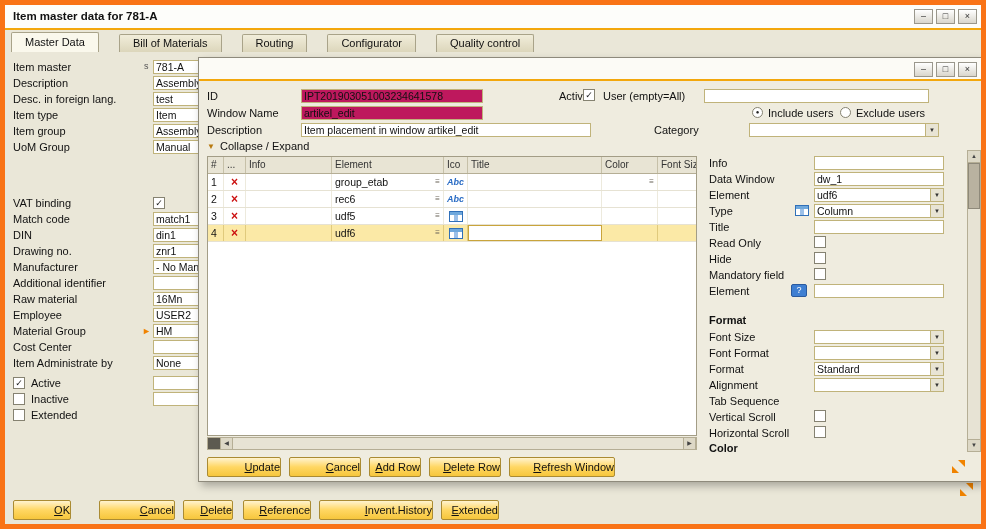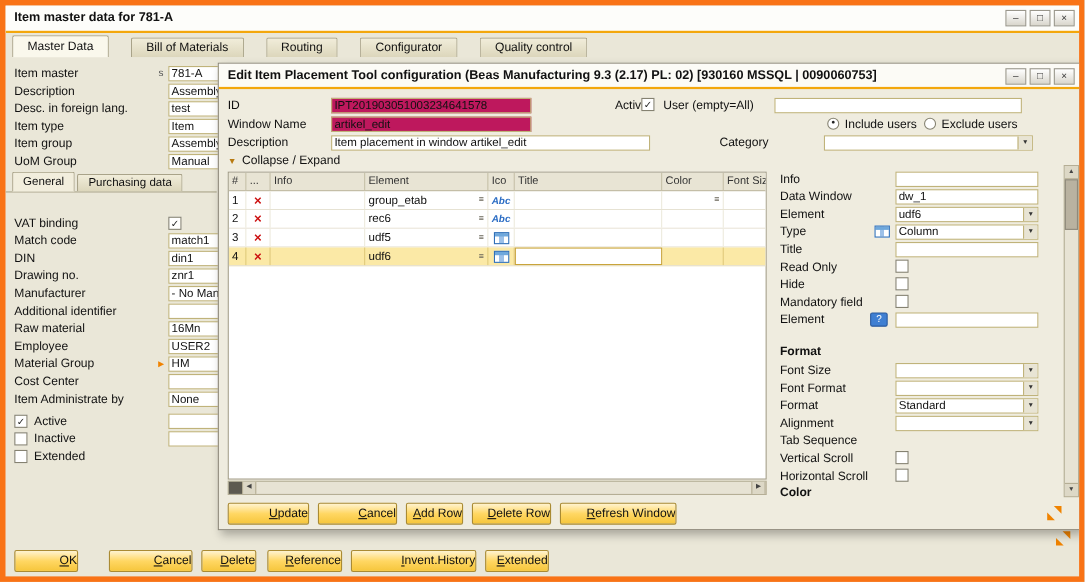--- a/index.html
+++ b/index.html
@@ -103,24 +103,20 @@
 
   <span class="lbl" style="top:104px">Item type</span>
   <span class="fld" style="top:103px;left:148px;width:106px">Item</span>
 
   <span class="lbl" style="top:120px">Item group</span>
   <span class="fld" style="top:119px;left:148px;width:106px">Assembly</span>
 
   <span class="lbl" style="top:136px">UoM Group</span>
   <span class="fld" style="top:135px;left:148px;width:106px">Manual</span>
 
-  <div class="subtabstrip">
-    <div class="subtab active">General</div>
-    <div class="subtab">Purchasing data</div>
-  </div>
 
   <span class="lbl" style="top:192px">VAT binding</span>
   <span class="chk" style="top:192px;left:148px">✓</span>
 
   <span class="lbl" style="top:208px">Match code</span>
   <span class="fld" style="top:207px;left:148px;width:58px">match1</span>
 
   <span class="lbl" style="top:224px">DIN</span>
   <span class="fld" style="top:223px;left:148px;width:58px">din1</span>
 
@@ -165,21 +161,20 @@
   <div class="btn" style="left:178px;top:495px;width:50px">Delete</div>
   <div class="btn" style="left:238px;top:495px;width:68px">Reference</div>
   <div class="btn" style="left:314px;top:495px;width:114px">Invent.History</div>
   <div class="btn" style="left:436px;top:495px;width:58px">Extended</div>
 
   <div class="expand-icon" style="left:955px;top:478px"></div>
   <div class="status-strip"></div>
 
   <div class="dialog">
     <div class="dlg-titlebar">
-      <span class="win-title">Edit Item Placement Tool configuration (Beas Manufacturing 9.3 (2.17) PL: 02) [930160 MSSQL | 0090060753]</span>
       <div class="win-controls">
         <div class="wbtn">–</div>
         <div class="wbtn">□</div>
         <div class="wbtn">×</div>
       </div>
     </div>
 
     <span class="lbl" style="left:8px;top:32px">ID</span>
     <span class="fld gray" style="left:102px;top:31px;width:182px">IPT201903051003234641578</span>
     <span class="lbl" style="left:360px;top:32px">Active</span>

